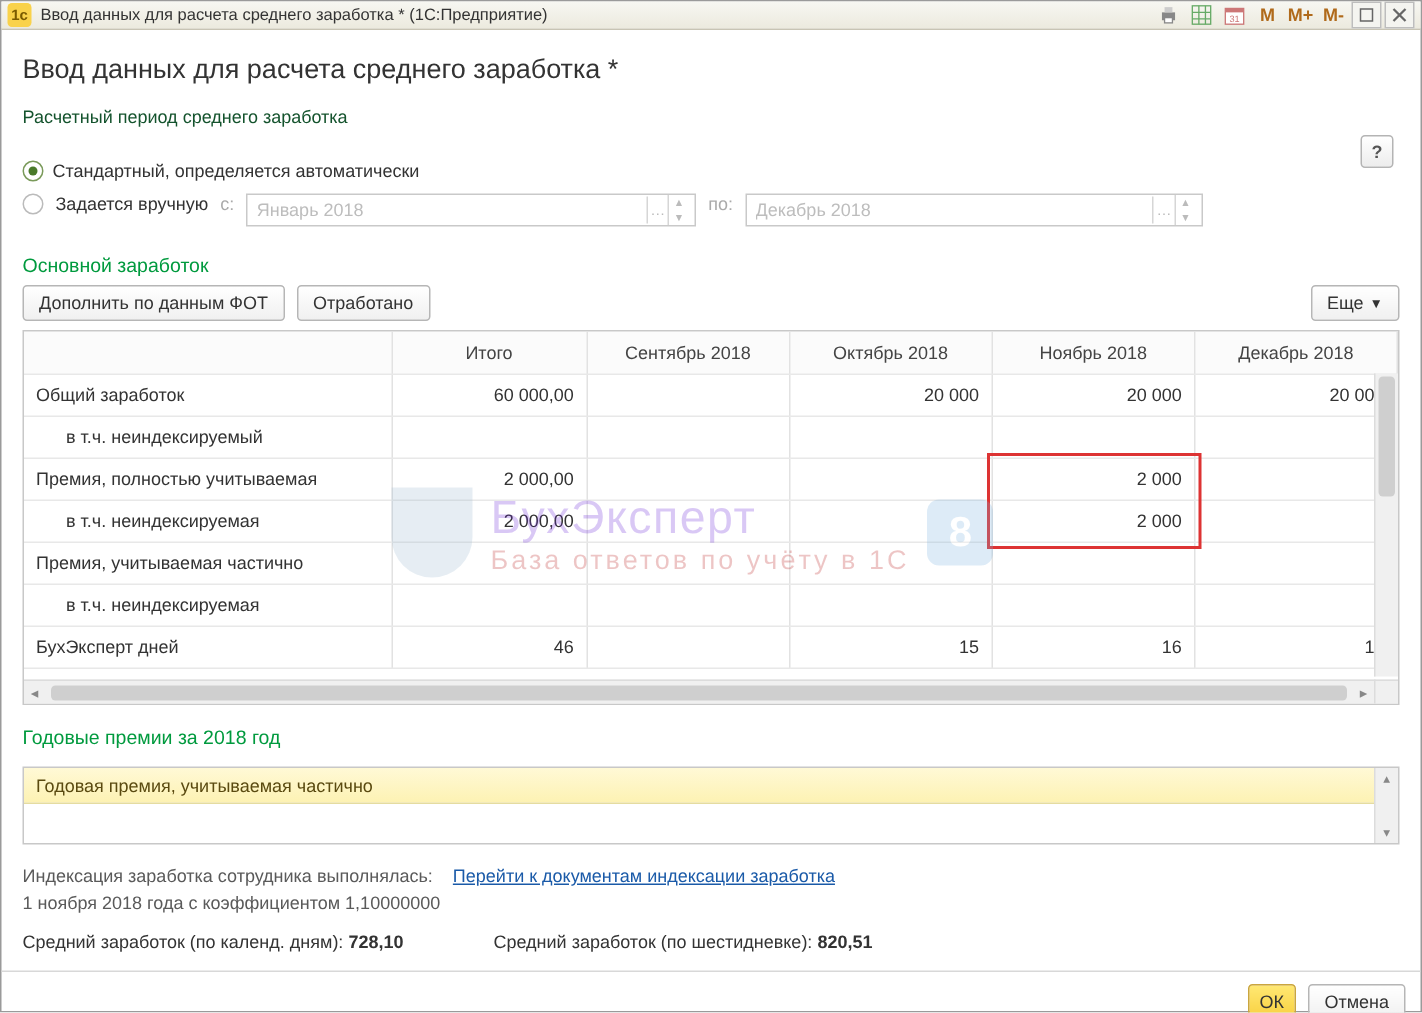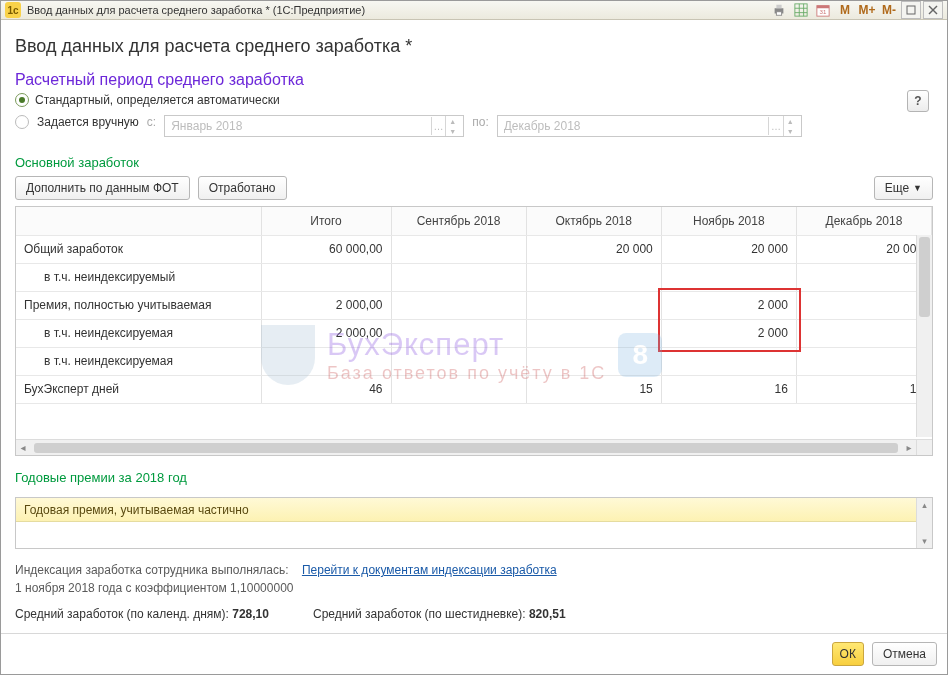--- a/index.html
+++ b/index.html
@@ -53,21 +53,21 @@
     display:flex;align-items:center;justify-content:center;margin-left:2px;
     font-size:11px;color:#555;cursor:pointer;
   }
   
   .content {
     flex:1; padding: 10px 14px 12px 14px;
     display:flex; flex-direction:column;
     position:relative;
   }
   .page-title { font-size:18px; color:#333; margin: 6px 0 14px 0; }
-  .section-label { font-size:16px; color:#6d28d9; margin-bottom:0; }
+  .section-label { font-size:12px; color:#14532d; margin-bottom:18px; }
   .help-btn {
     position:absolute; top:70px; right:18px;
     width:22px; height:22px; border:1px solid #b4b4b4; border-radius:3px;
     background:linear-gradient(#fff,#ececec);
     display:flex;align-items:center;justify-content:center;
     font-weight:bold; color:#555; cursor:pointer;
   }
   .radio-row { display:flex; align-items:center; gap:6px; margin:4px 0; font-size:12px; }
   .radio-outer {
     width:14px;height:14px;border:1px solid #7a9a5a;border-radius:50%;
@@ -143,21 +143,21 @@
   .annual-row{
     flex:0 0 24px;
     background:linear-gradient(#fff9d6,#fdf2b3);
     border-bottom:1px solid #e5dca0;
     display:flex;align-items:center;padding:0 8px;font-size:12px;color:#5a4a10;
   }
   .annual-scroll{position:absolute;right:0;top:0;bottom:0;width:16px;background:#f0f0f0;border-left:1px solid #dcdcdc;}
   .annual-scroll .abtn{height:14px;display:flex;align-items:center;justify-content:center;color:#888;font-size:9px;}
   .info-block{margin-top:12px;font-size:12px;color:#5a5a5a;line-height:18px;}
   .info-block a{color:#1a5aa8;text-decoration:underline;cursor:pointer;}
-  .avg-row{display:flex;gap:44px;margin-top:10px;font-size:12px;color:#333;}
+  .avg-row{display:flex;gap:60px;margin-top:10px;font-size:12px;color:#333;}
   .avg-row b{font-weight:bold;}
   .footer{
     border-top:1px solid #d8d8d8;
     padding:8px 10px;
     display:flex; justify-content:flex-end; gap:8px;
   }
   .btn-ok{
     height:24px;padding:0 7px;border:1px solid #caa63f;border-radius:3px;
     background:linear-gradient(#ffe873,#f8cf3f);color:#333;font-size:12px;cursor:pointer;
   }
@@ -321,20 +321,28 @@
             </tr>
             <tr>
               <td class="sub rowhead">в т.ч. неиндексируемая</td>
               <td>2 000,00</td>
               <td></td>
               <td></td>
               <td>2 000</td>
               <td></td>
             </tr>
             <tr>
+              <td class="rowhead">Премия, учитываемая частично</td>
+              <td></td>
+              <td></td>
+              <td></td>
+              <td></td>
+              <td></td>
+            </tr>
+            <tr>
               <td class="sub rowhead">в т.ч. неиндексируемая</td>
               <td></td>
               <td></td>
               <td></td>
               <td></td>
               <td></td>
             </tr>
             <tr>
               <td class="rowhead">БухЭксперт дней</td>
               <td>46</td>

